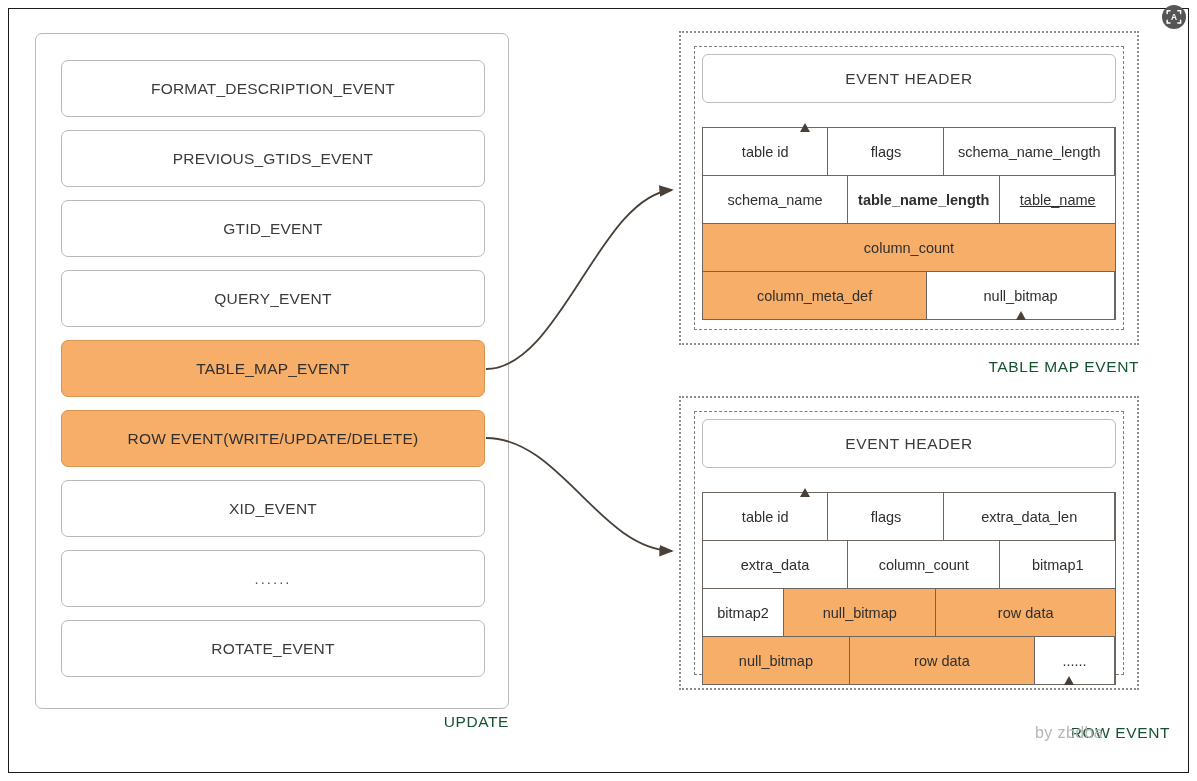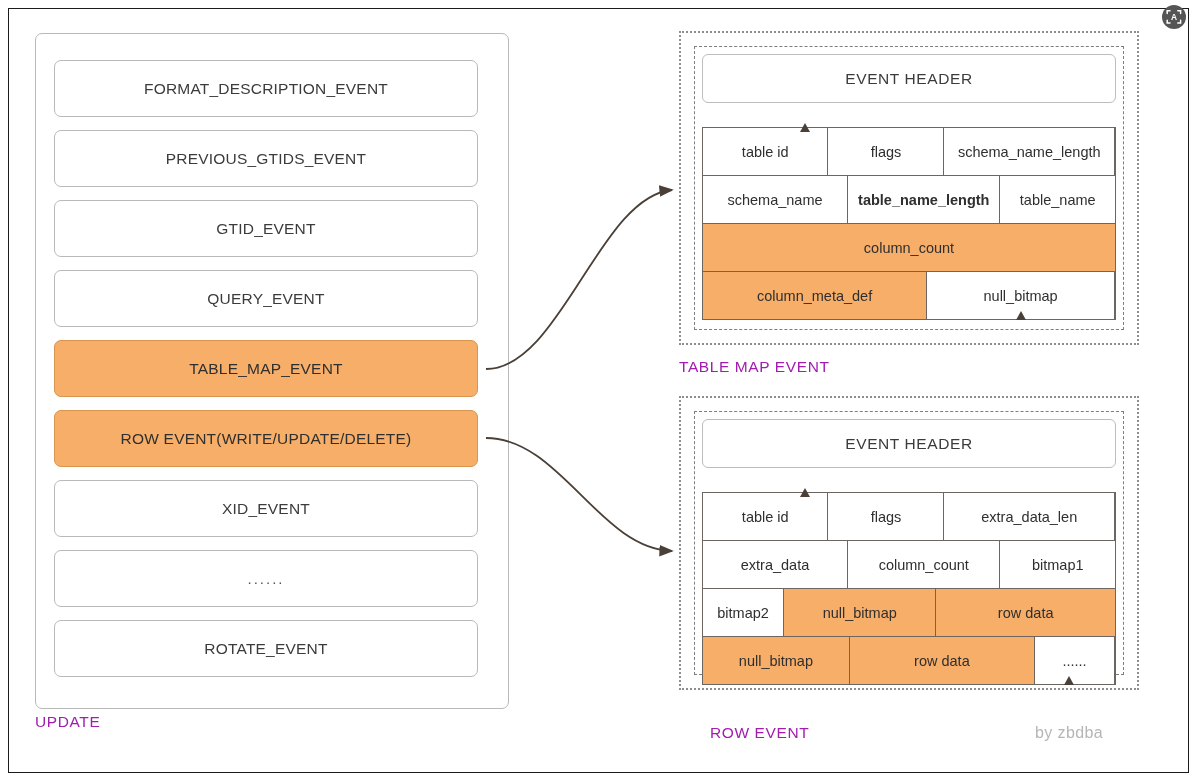--- a/index.html
+++ b/index.html
@@ -38,21 +38,21 @@
     top: 33px;
     width: 474px;
     height: 676px;
     border: 1.5px solid #b9b9b9;
     border-radius: 7px;
     box-sizing: border-box;
     background: #fff;
   }
   .binlog-list {
     position: absolute;
-    left: 18px;
+    left: 25px;
     top: 26px;
     width: 424px;
   }
   .evt-row {
     height: 57px;
     margin-bottom: 13px;
     border: 1.5px solid #b9b9b9;
     border-radius: 7px;
     box-sizing: border-box;
     display: flex;
@@ -69,23 +69,23 @@
     color: #2f2f2f;
   }
   .evt-row.dots {
     font-size: 15px;
     letter-spacing: 2px;
     color: #555;
   }
   .caption {
     position: absolute;
     font-size: 15.5px;
-    color: #a21caf;
+    color: #14532d;
     letter-spacing: .6px;
-    text-align: left;
+    text-align: right;
   }
   #binlog-caption {
     left: 35px;
     top: 713px;
     width: 474px;
   }
 
   
   .evt-wrap {
     position: absolute;
@@ -243,21 +243,21 @@
       <div class="grid" id="tm-grid">
           <div class="grid-row">
             <div class="cell" style="flex: 1.05 1 0%;">table id</div>
             <div class="cell" style="flex: 0.97 1 0%;">flags</div>
             <div class="cell" style="flex: 1.43 1 0%;">schema_name_length</div>
             <div class="up-marker" style="left: 23.5%; top: -5px;"></div>
           </div>
           <div class="grid-row">
             <div class="cell" style="flex: 1.17 1 0%;">schema_name</div>
             <div class="cell" style="flex: 1.23 1 0%; font-weight: bold;">table_name_length</div>
-            <div class="cell" style="flex: 0.93 1 0%;">table_name</div>
+            <div class="cell" style="flex: 0.93 1 0%; text-decoration: underline;">table_name</div>
           </div>
           <div class="grid-row">
             <div class="cell orange" style="flex: 1.17 1 0%;">column_count</div>
           </div>
           <div class="grid-row">
             <div class="cell orange" style="flex: 1.35 1 0%;">column_meta_def</div>
             <div class="cell" style="flex: 1.13 1 0%;">null_bitmap</div>
             <div class="up-marker" style="left: 76%; top: 39px;"></div>
           </div>
         </div>

